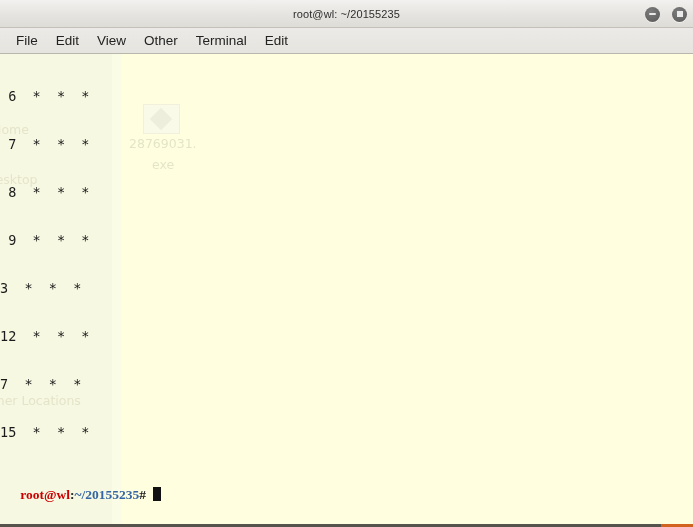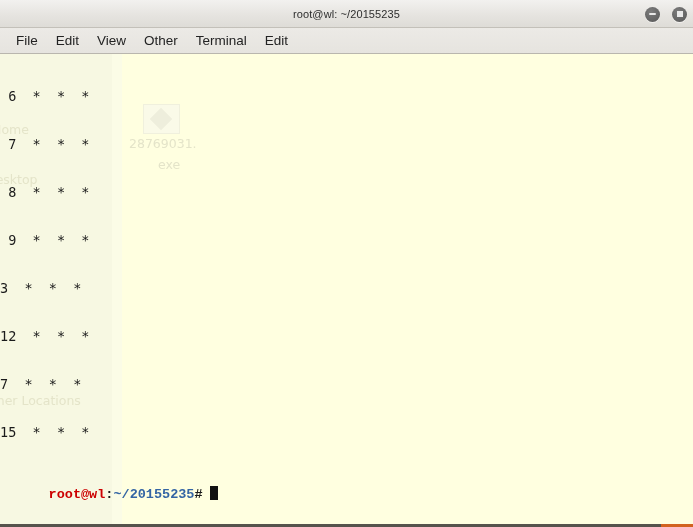--- a/index.html
+++ b/index.html
@@ -149,21 +149,21 @@
     color: #1b1b1b;
     white-space: pre;
   }
   .tline { height: 16px; }
 
   
   #promptline {
     position: absolute;
     left: 0;
     bottom: 8px;
-    font-family: Liberation Mono, monospace;
+    font-family: Liberation Serif, serif;
     font-size: 13.5px;
     line-height: 16px;
     font-weight: bold;
     white-space: pre;
   }
   .p-user { color: #cc0000; }
   .p-punct { color: #1b1b1b; }
   .p-path { color: #3465a4; }
   #cursor {
     display: inline-block;
@@ -214,21 +214,21 @@
     <span class="menu-item">Edit</span>
   </div>
 
   <div id="terminal">
 
     <div id="bg-band"></div>
     <div id="bg-band2"></div>
 
     <div id="ghost-icon"></div>
     <div class="ghost" style="left:129px; top:82px;">28769031.</div>
-    <div class="ghost" style="left:158px; top:103px;">exe</div>
+    <div class="ghost" style="left:152px; top:103px;">exe</div>
     <div class="ghost" style="left:-8px; top:68px;">Home</div>
     <div class="ghost" style="left:-14px; top:118px;">Desktop</div>
     <div class="ghost" style="left:-18px; top:339px;">Other Locations</div>
 
     <div id="screen">
       <div class="tline"> 6  *  *  *</div>
       <div class="tline"> 7  *  *  *</div>
       <div class="tline"> 8  *  *  *</div>
       <div class="tline"> 9  *  *  *</div>
       <div class="tline">3  *  *  *</div>

